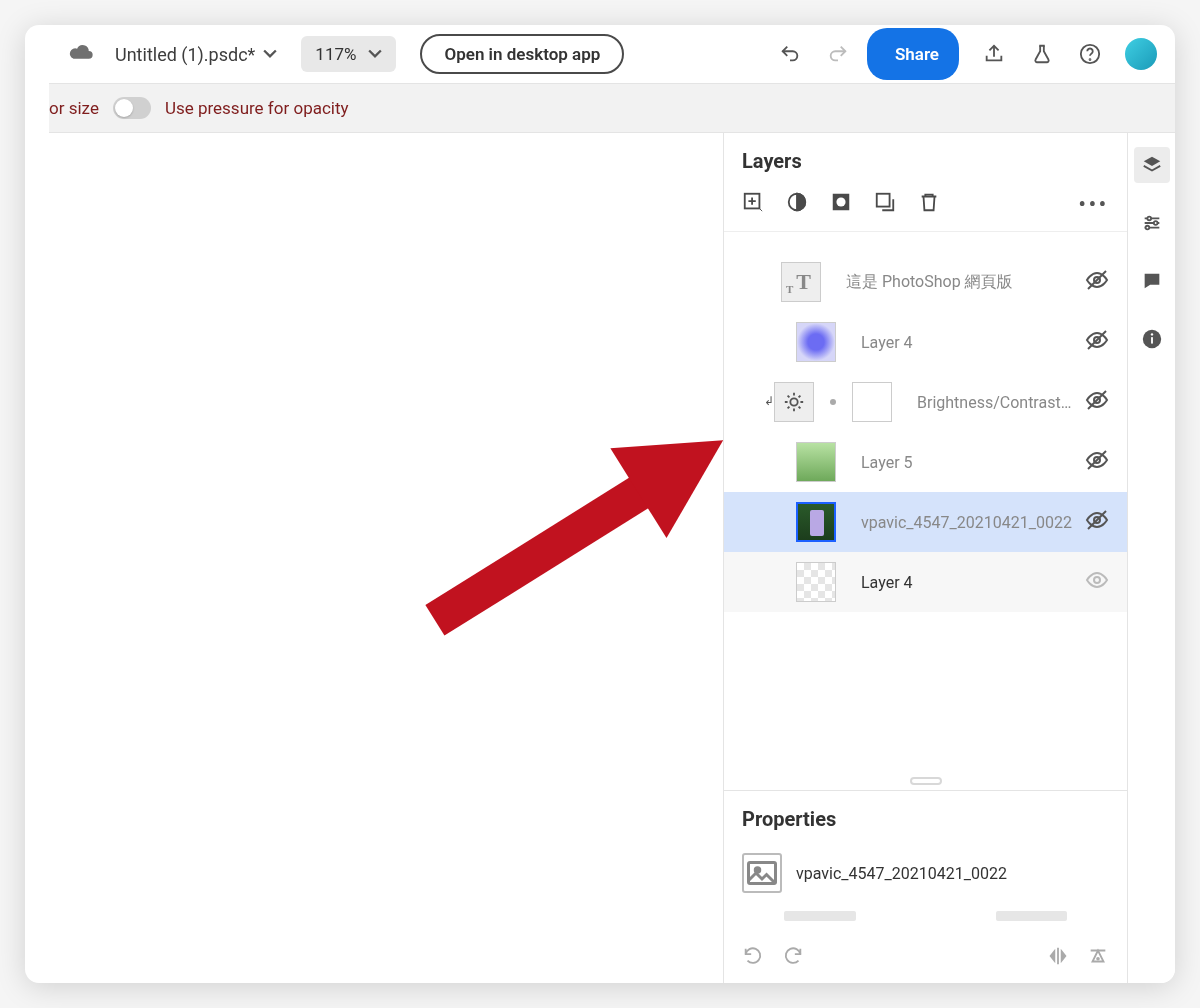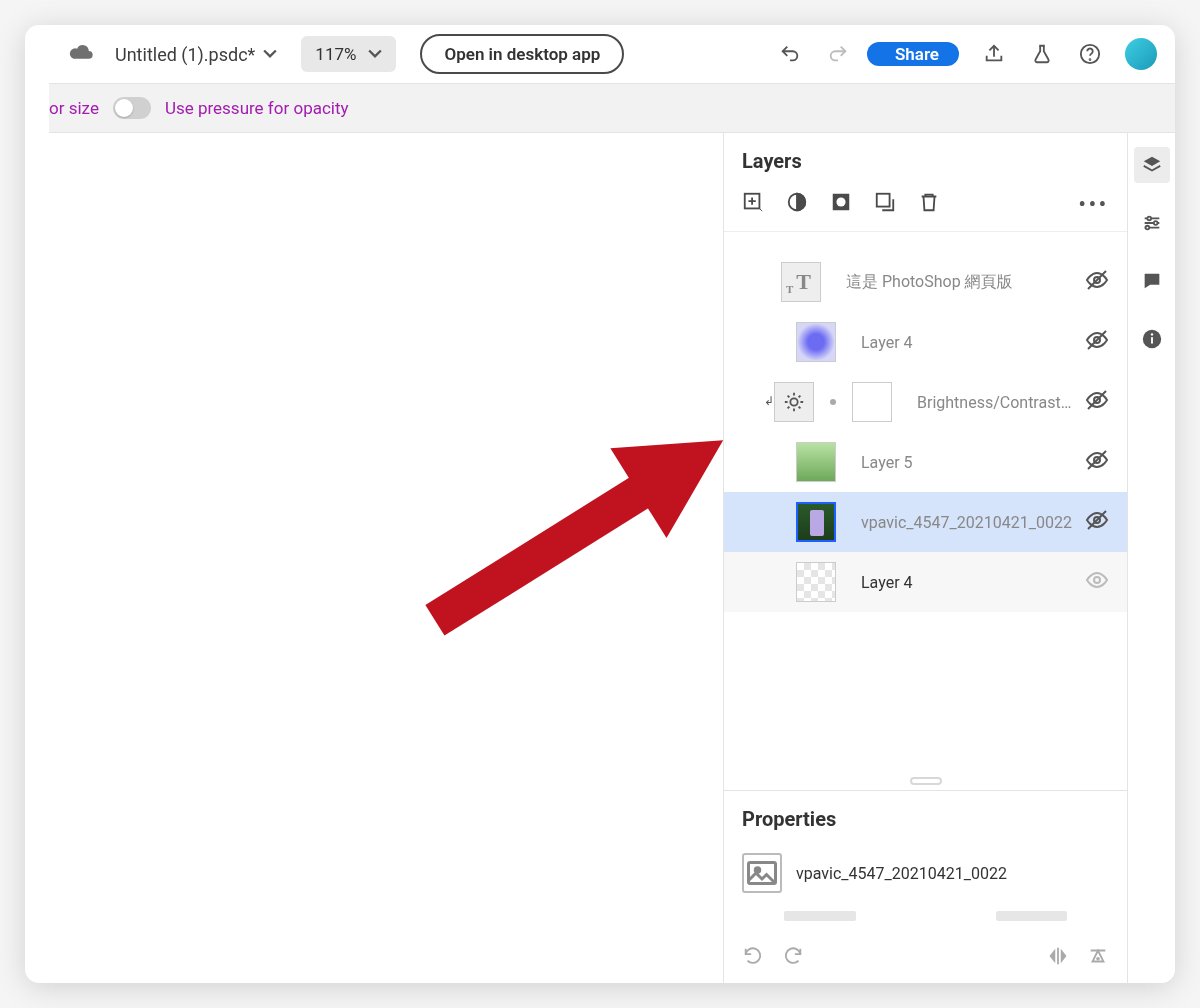--- a/index.html
+++ b/index.html
@@ -9,23 +9,23 @@
   .topbar { height: 58px; display: flex; align-items: center; padding: 0 18px; gap: 10px; }
   .cloud-icon svg { width: 28px; height: 20px; fill: #707070; }
   .file-name { font-size: 18px; color: #3d3d3d; margin-left: 10px; display:flex; align-items:center; gap:8px;}
   .chev { width: 14px; height: 14px; }
   .zoom-pill { margin-left: 14px; background: #e8e8e8; border-radius: 6px; height: 36px; display: flex; align-items: center; padding: 0 14px; gap: 12px; font-size: 17px; color: #333; }
   .open-desktop { margin-left: 14px; border: 2px solid #4a4a4a; border-radius: 20px; height: 40px; padding: 0 22px; font-size: 17px; font-weight: 600; color: #333; display:flex; align-items:center; background:#fff;}
   .topbar .grow { flex: 1; }
   .icon-btn { width: 38px; height: 38px; display:flex; align-items:center; justify-content:center; color:#555;}
   .icon-btn svg { width: 22px; height: 22px; }
   .icon-btn.dim { color: #bcbcbc; }
-  .share-btn { background: #1473e6; color: #fff; border-radius: 20px; height: 24px; padding: 0 20px; font-size: 17px; font-weight: 600; display:flex; align-items:center; gap:8px; margin-right:6px;}
+  .share-btn { background: #1473e6; color: #fff; border-radius: 20px; height: 52px; padding: 0 20px; font-size: 17px; font-weight: 600; display:flex; align-items:center; gap:8px; margin-right:6px;}
   .avatar { width: 32px; height: 32px; border-radius: 50%; background: linear-gradient(135deg, #3fcfe3 0%, #1a9ab8 100%); margin-left:6px;}
-  .optionsbar { height: 50px; background: #f2f2f2; border-top: 1px solid #e4e4e4; border-bottom: 1px solid #e4e4e4; display: flex; align-items: center; padding: 0 10px; gap: 14px; font-size: 17px; color:#a21caf;}
+  .optionsbar { height: 50px; background: #f2f2f2; border-top: 1px solid #e4e4e4; border-bottom: 1px solid #e4e4e4; display: flex; align-items: center; padding: 0 10px; gap: 14px; font-size: 17px; color:#7f1d1d;}
   .optionsbar .cut { margin-left:-10px; }
   .toggle { width: 38px; height: 22px; background: #d0d0d0; border-radius: 12px; position: relative; }
   .toggle::after { content: ""; position: absolute; left: 2px; top: 2px; width: 18px; height: 18px; background: #fff; border-radius: 50%; box-shadow: 0 1px 2px rgba(0,0,0,0.2);}
   .main-area { display: flex; height: calc(100% - 108px); }
   .canvas-zone { flex: 1; background: #fff; position: relative; overflow:hidden;}
   .arrow-annot { position: absolute; left: 320px; top: 270px; }
   .right-col { width: 404px; border-left: 1px solid #e4e4e4; display: flex; flex-direction: column; background:#fff;}
   .icon-rail { width: 48px; border-left: 1px solid #e4e4e4; display:flex; flex-direction:column; align-items:center; gap:22px; padding-top:14px; background:#fff;}
   .panel-title { font-size: 20px; font-weight: 700; color: #333; padding: 16px 18px 12px;}
   .layer-toolbar { display:flex; align-items:center; gap: 22px; padding: 6px 18px 14px; border-bottom: 1px solid #eee;}

